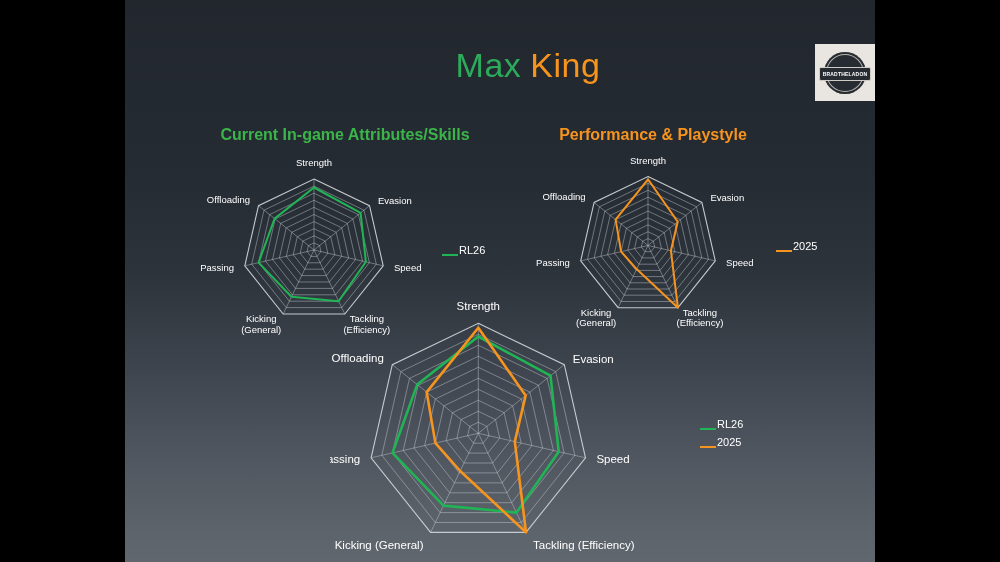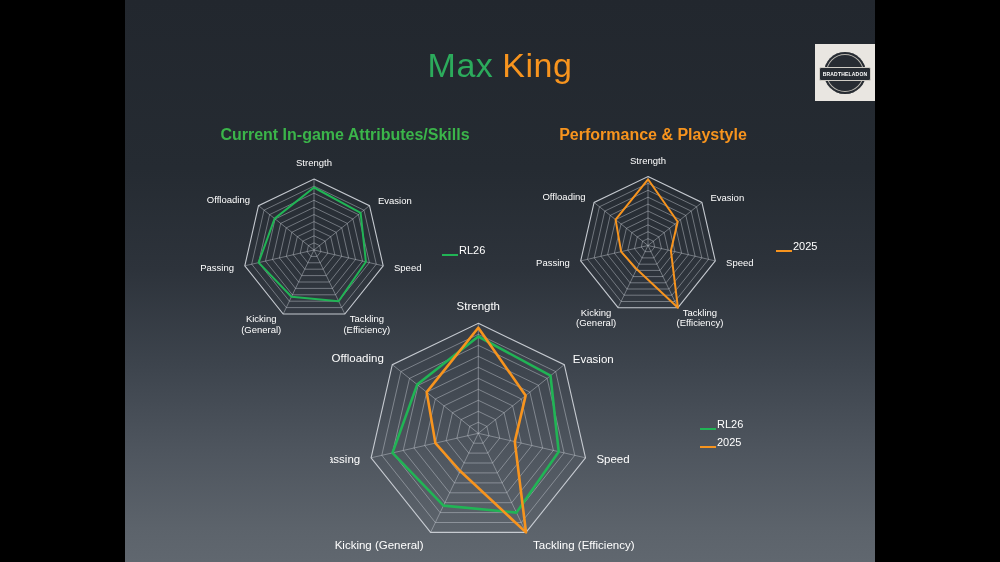--- a/index.html
+++ b/index.html
@@ -9,21 +9,21 @@
   }
   .letterbox{position:absolute;top:0;height:562px;background:#000;}
   .letterbox.left{left:0;width:125px;}
   .letterbox.right{right:0;width:125px;}
   .slide{
     position:absolute;left:125px;top:0;width:750px;height:562px;
     background:linear-gradient(180deg,#22272e 0%,#252b32 30%,#2d333b 48%,#3d444d 65%,#4e555e 80%,#5c636b 94%,#60676f 100%);
   }
   .page-title{
     position:absolute;left:0;top:46px;width:750px;text-align:center;
-    font-size:34px;font-weight:400;letter-spacing:0.5px;
+    font-size:34px;font-weight:400;letter-spacing:0.5px;padding-left:28px;
   }
   .t-green{color:#2cab5c;}
   .t-orange{color:#f7941e;margin-left:9px;}
   .subtitle{position:absolute;top:126px;font-size:16px;font-weight:bold;text-align:center;}
   .subtitle.green{left:70px;width:300px;color:#3bb54a;}
   .subtitle.orange{left:400px;width:256px;color:#f7941e;}
   .radar{position:absolute;}
   #radar0{left:60px;top:155px;width:250px;height:190px;}
   #radar1{left:395px;top:150px;width:260px;height:190px;}
   #radar2{left:205px;top:298px;width:310px;height:264px;}

